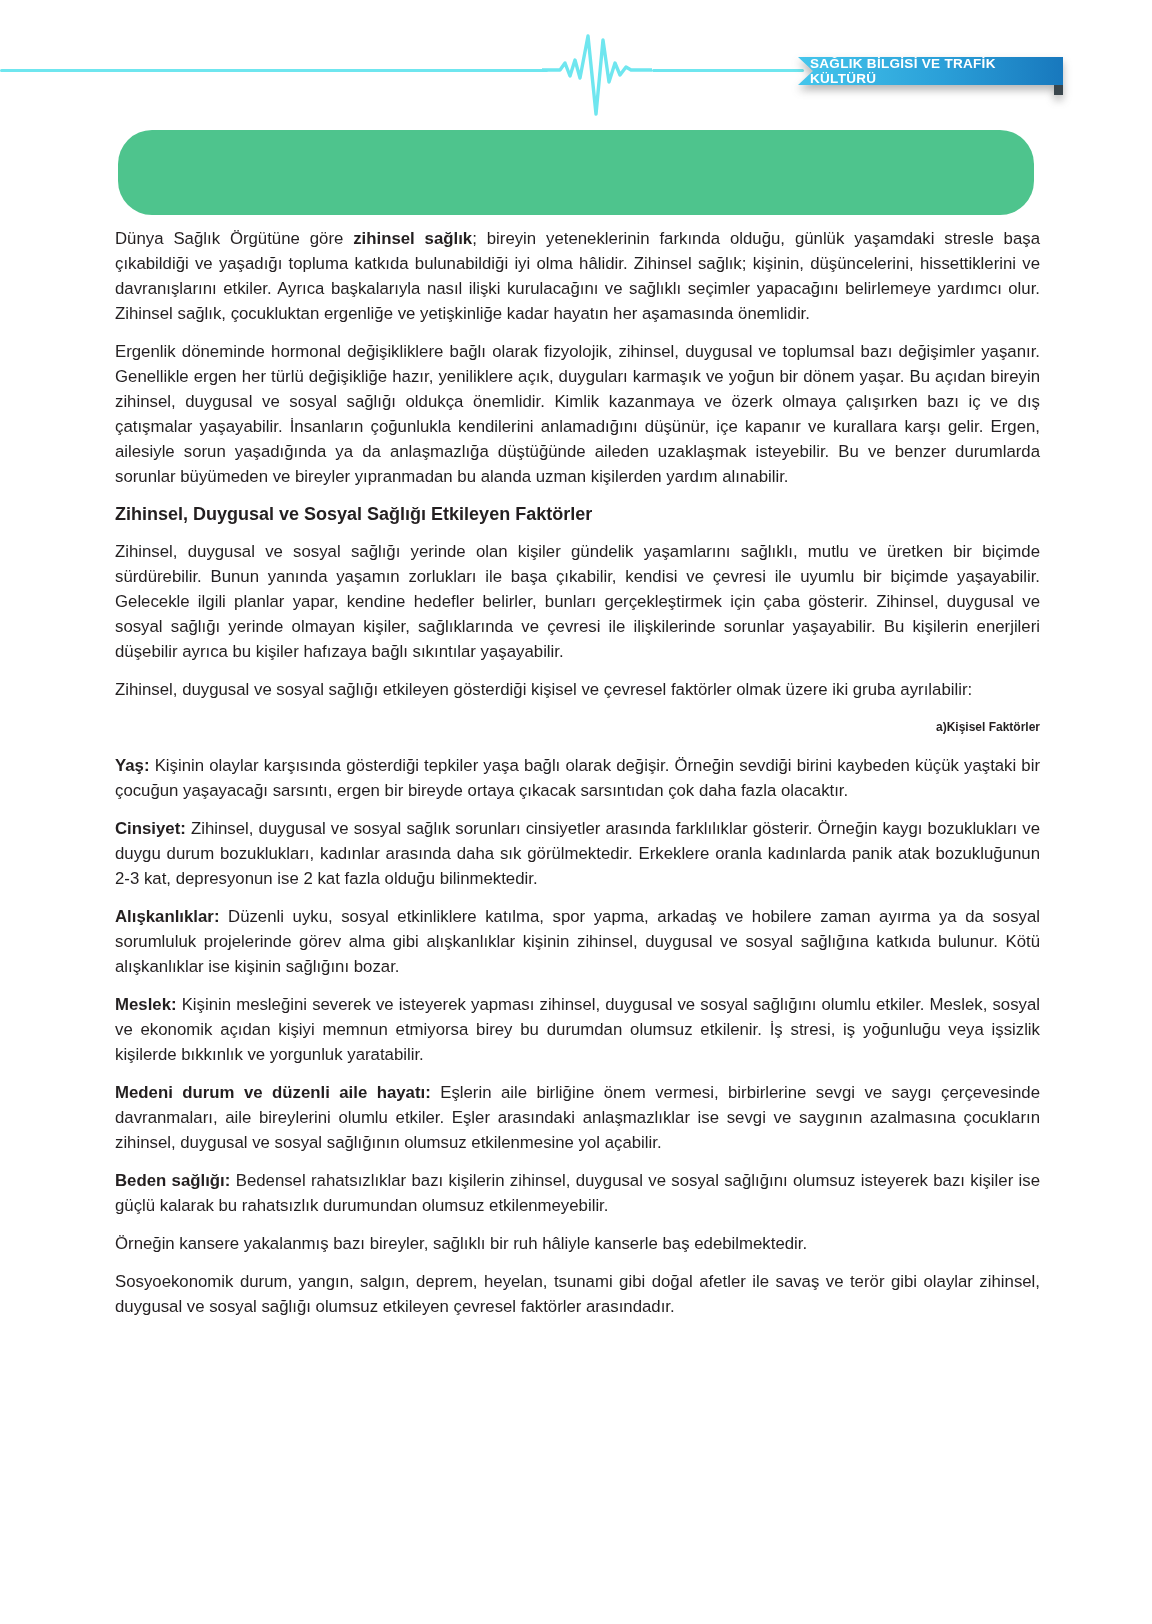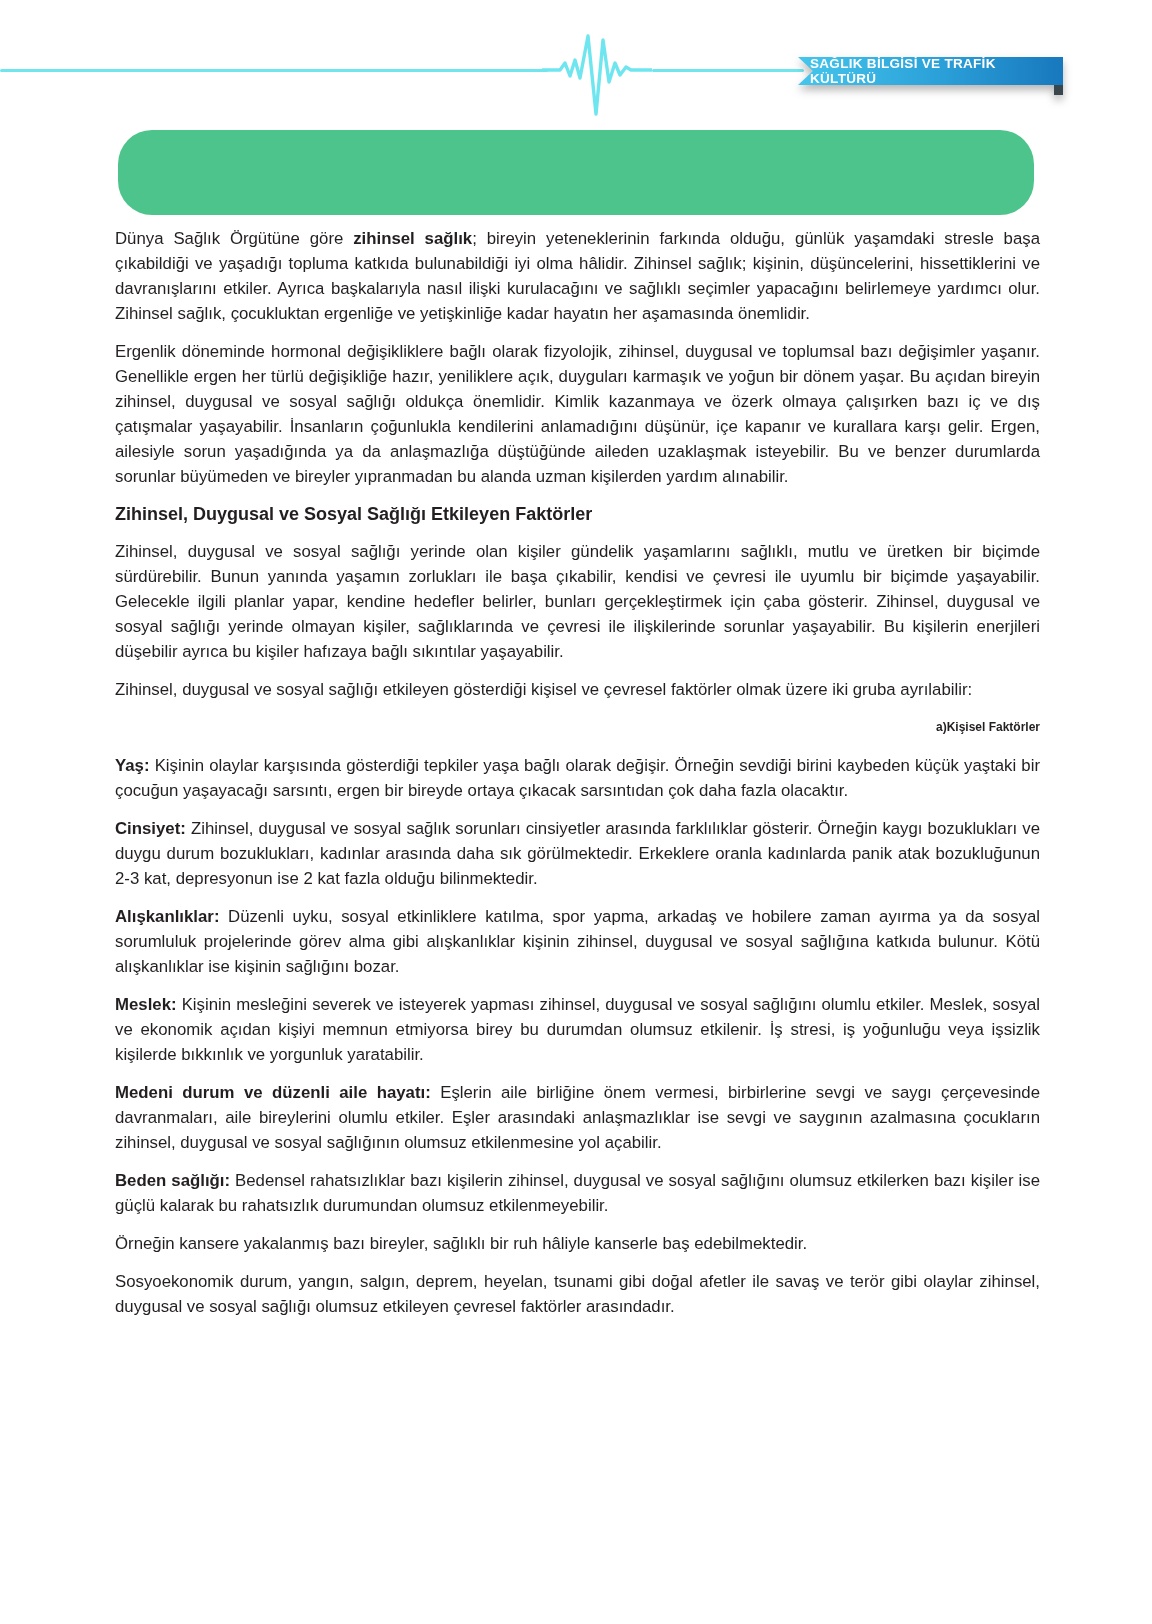--- a/index.html
+++ b/index.html
@@ -136,21 +136,21 @@
     <p><b>Yaş:</b><span> Kişinin olaylar karşısında gösterdiği tepkiler yaşa bağlı olarak değişir. Örneğin sevdiği birini kaybeden küçük yaştaki bir çocuğun yaşayacağı sarsıntı, ergen bir bireyde ortaya çıkacak sarsıntıdan çok daha fazla olacaktır.</span></p>
 
     <p><b>Cinsiyet:</b><span> Zihinsel, duygusal ve sosyal sağlık sorunları cinsiyetler arasında farklılıklar gösterir. Örneğin kaygı bozuklukları ve duygu durum bozuklukları, kadınlar arasında daha sık görülmektedir. Erkeklere oranla kadınlarda panik atak bozukluğunun 2-3 kat, depresyonun ise 2 kat fazla olduğu bilinmektedir.</span></p>
 
     <p><b>Alışkanlıklar:</b><span> Düzenli uyku, sosyal etkinliklere katılma, spor yapma, arkadaş ve hobilere zaman ayırma ya da sosyal sorumluluk projelerinde görev alma gibi alışkanlıklar kişinin zihinsel, duygusal ve sosyal sağlığına katkıda bulunur. Kötü alışkanlıklar ise kişinin sağlığını bozar.</span></p>
 
     <p><b>Meslek:</b><span> Kişinin mesleğini severek ve isteyerek yapması zihinsel, duygusal ve sosyal sağlığını olumlu etkiler. Meslek, sosyal ve ekonomik açıdan kişiyi memnun etmiyorsa birey bu durumdan olumsuz etkilenir. İş stresi, iş yoğunluğu veya işsizlik kişilerde bıkkınlık ve yorgunluk yaratabilir.</span></p>
 
     <p><b>Medeni durum ve düzenli aile hayatı:</b><span> Eşlerin aile birliğine önem vermesi, birbirlerine sevgi ve saygı çerçevesinde davranmaları, aile bireylerini olumlu etkiler. Eşler arasındaki anlaşmazlıklar ise sevgi ve saygının azalmasına çocukların zihinsel, duygusal ve sosyal sağlığının olumsuz etkilenmesine yol açabilir.</span></p>
 
-    <p><b>Beden sağlığı:</b><span> Bedensel rahatsızlıklar bazı kişilerin zihinsel, duygusal ve sosyal sağlığını olumsuz etkilerken bazı kişiler ise güçlü kalarak bu rahatsızlık durumundan olumsuz etkilenmeyebilir.</span></p>
+    <p><b>Beden sağlığı:</b><span> Bedensel rahatsızlıklar bazı kişilerin zihinsel, duygusal ve sosyal sağlığını olumsuz isteyerek bazı kişiler ise güçlü kalarak bu rahatsızlık durumundan olumsuz etkilenmeyebilir.</span></p>
 
     <p>Örneğin kansere yakalanmış bazı bireyler, sağlıklı bir ruh hâliyle kanserle baş edebilmektedir.</p>
 
 
     <p>Sosyoekonomik durum, yangın, salgın, deprem, heyelan, tsunami gibi doğal afetler ile savaş ve terör gibi olaylar zihinsel, duygusal ve sosyal sağlığı olumsuz etkileyen çevresel faktörler arasındadır.</p>
 
   </div>
 
   <div class="rule rule-bot-left"></div>
   <svg class="ekg ekg-bot" viewBox="0 0 110 96" aria-hidden="true">

